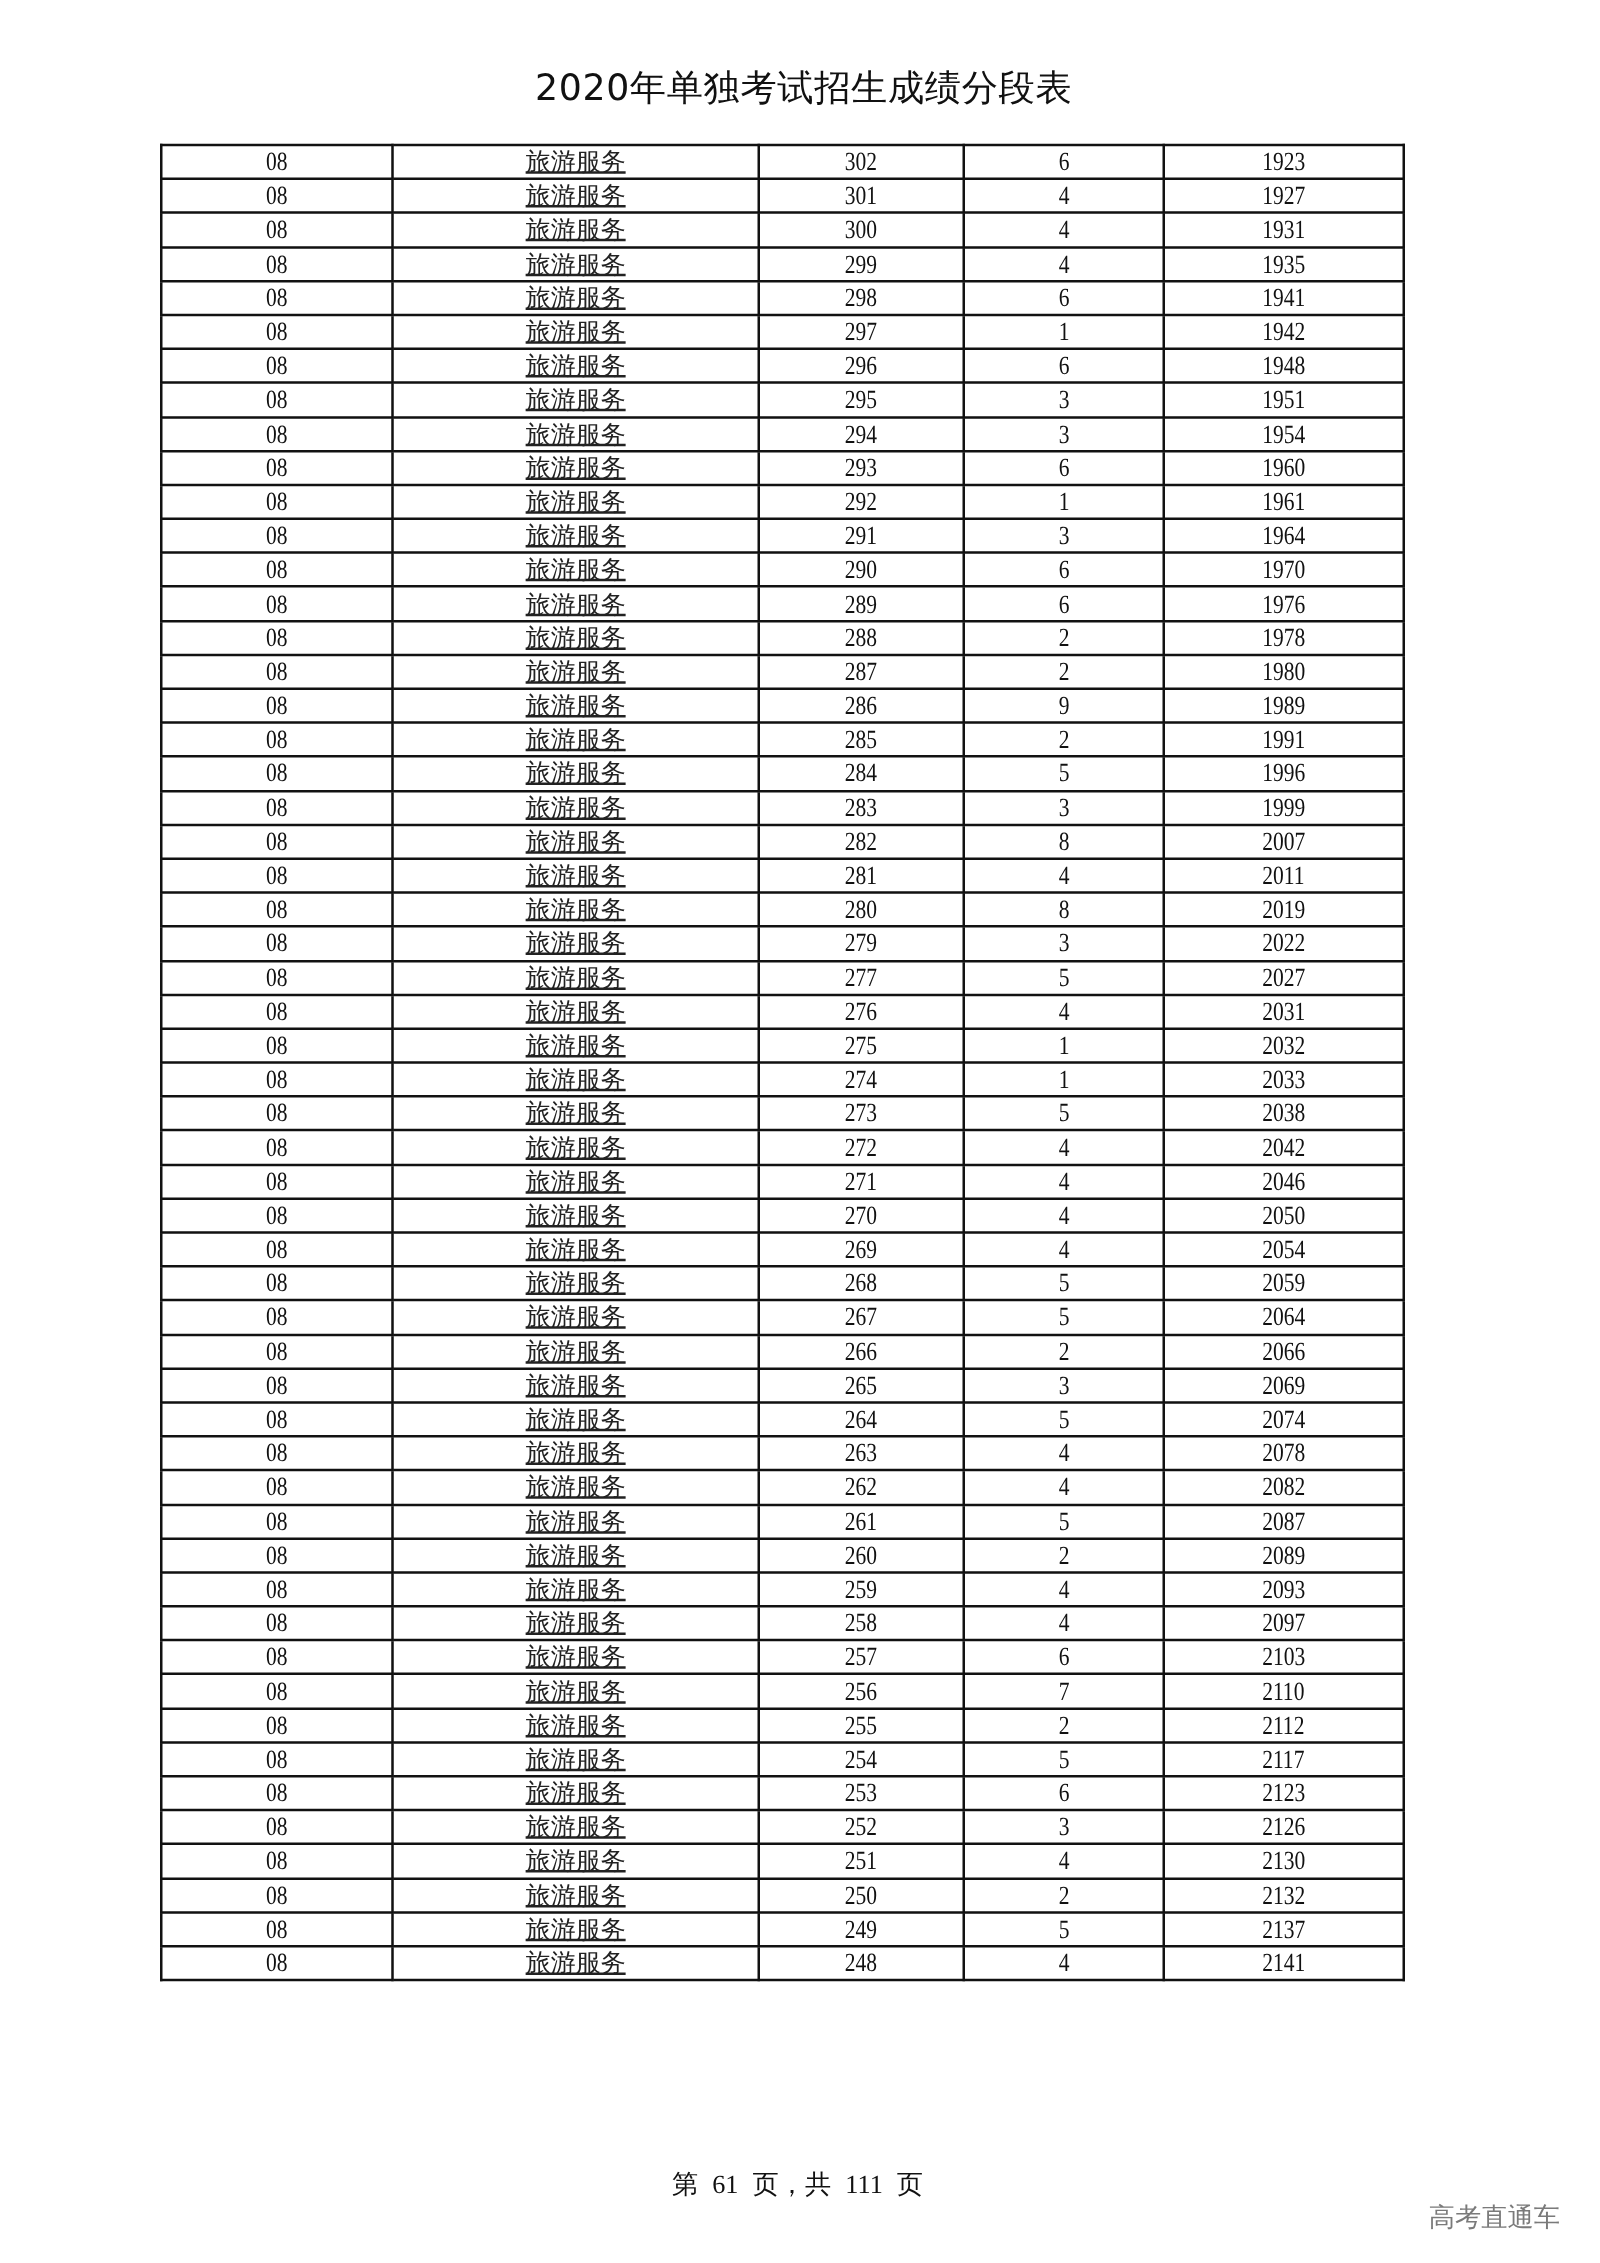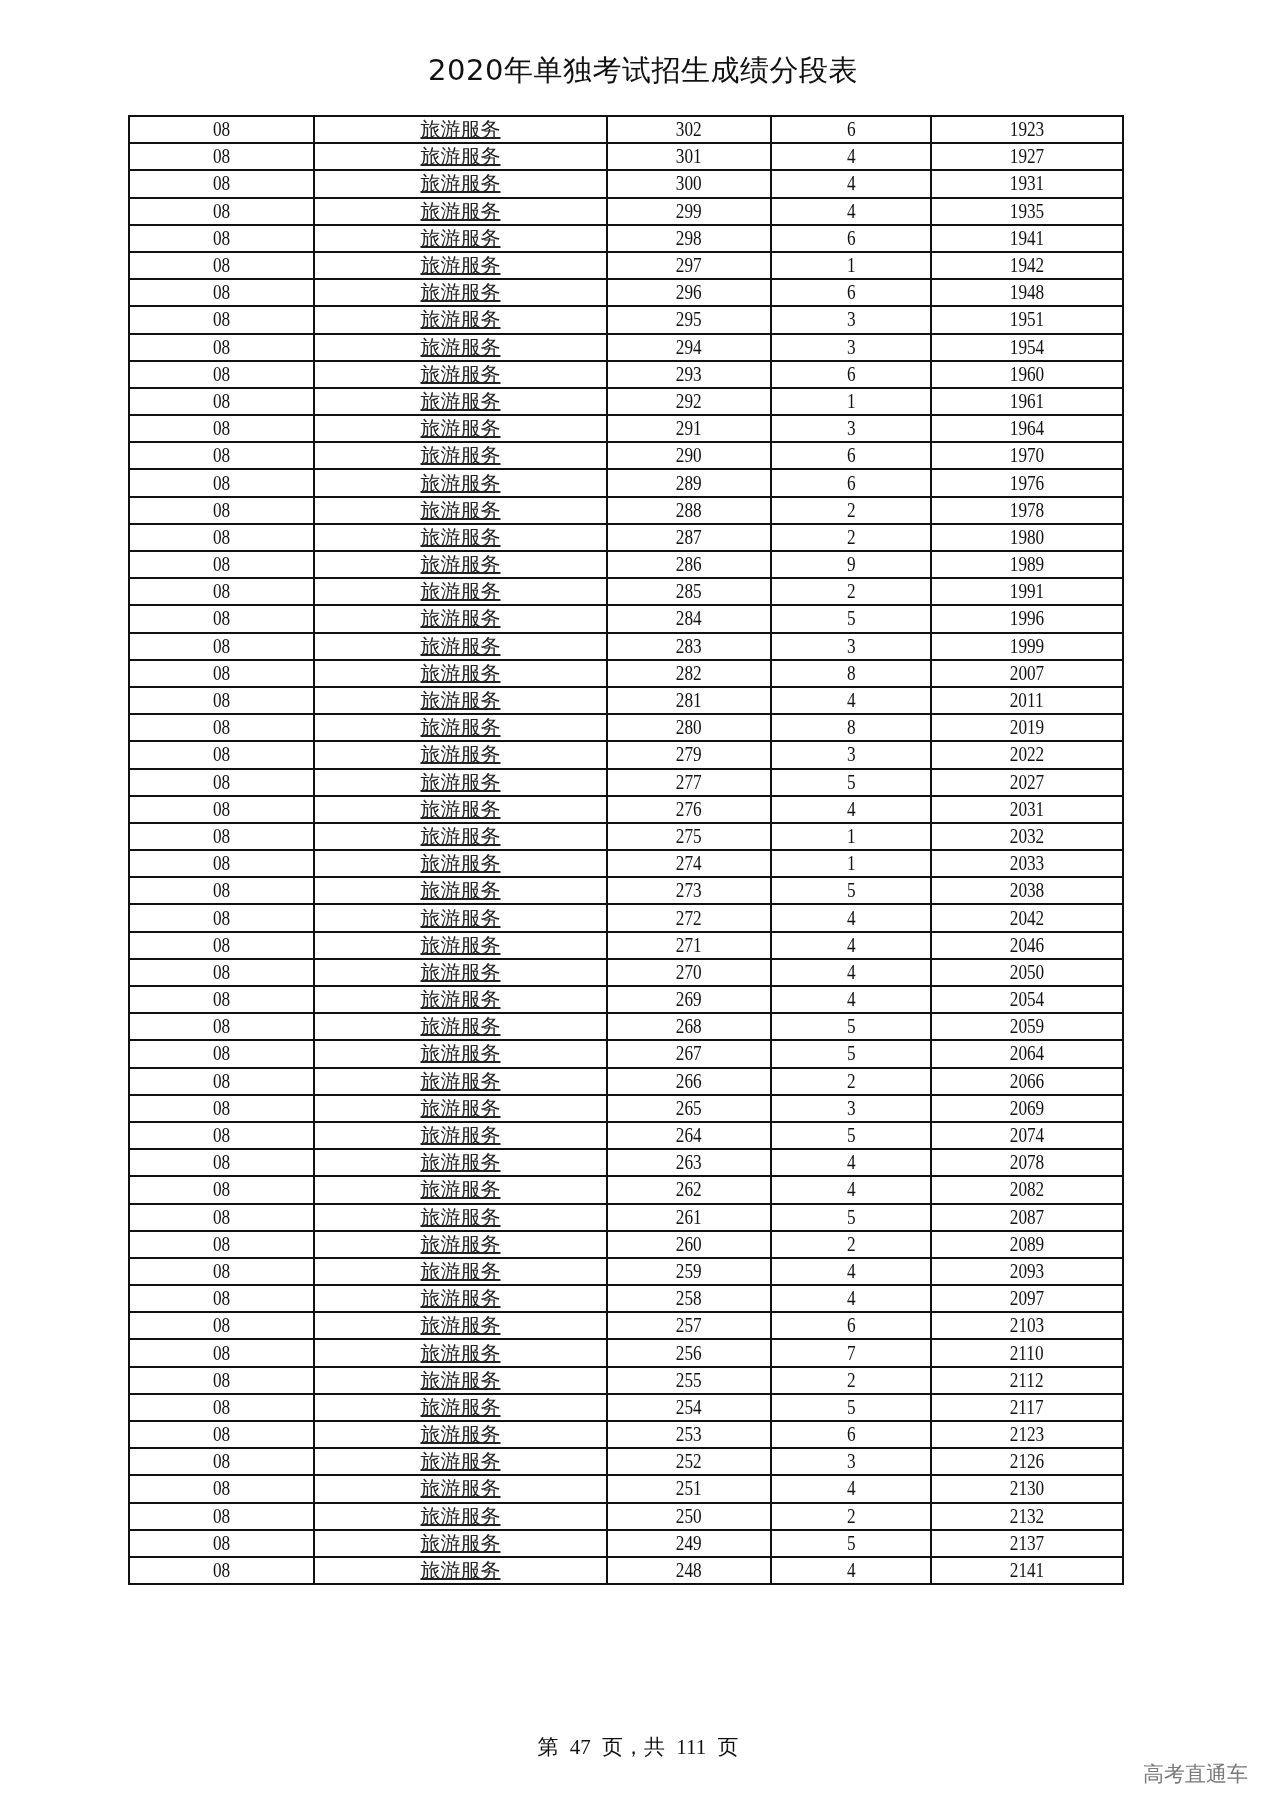--- a/index.html
+++ b/index.html
@@ -411,14 +411,14 @@
       <tr>
         <td class="c1"><span>08</span></td>
         <td class="c2"><span>旅游服务</span></td>
         <td class="c3"><span>248</span></td>
         <td class="c4"><span>4</span></td>
         <td class="c5"><span>2141</span></td>
       </tr>
     </tbody>
 </table>
 
-<div class="footer">第 47 页，共 111 页</div>
+<div class="footer">第 61 页，共 111 页</div>
 <div class="watermark">高考直通车</div>
 
 </body></html>

